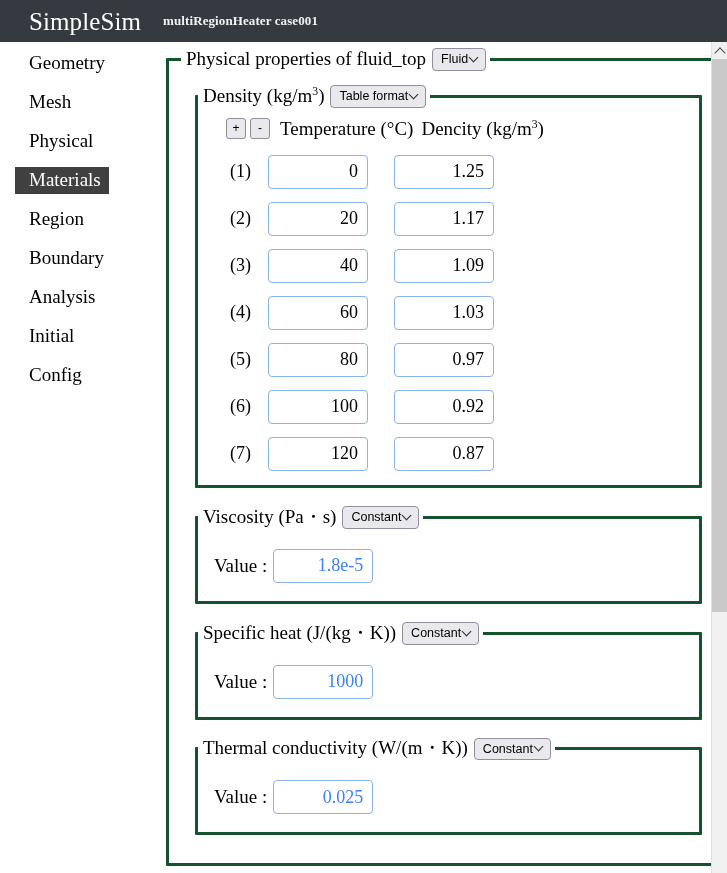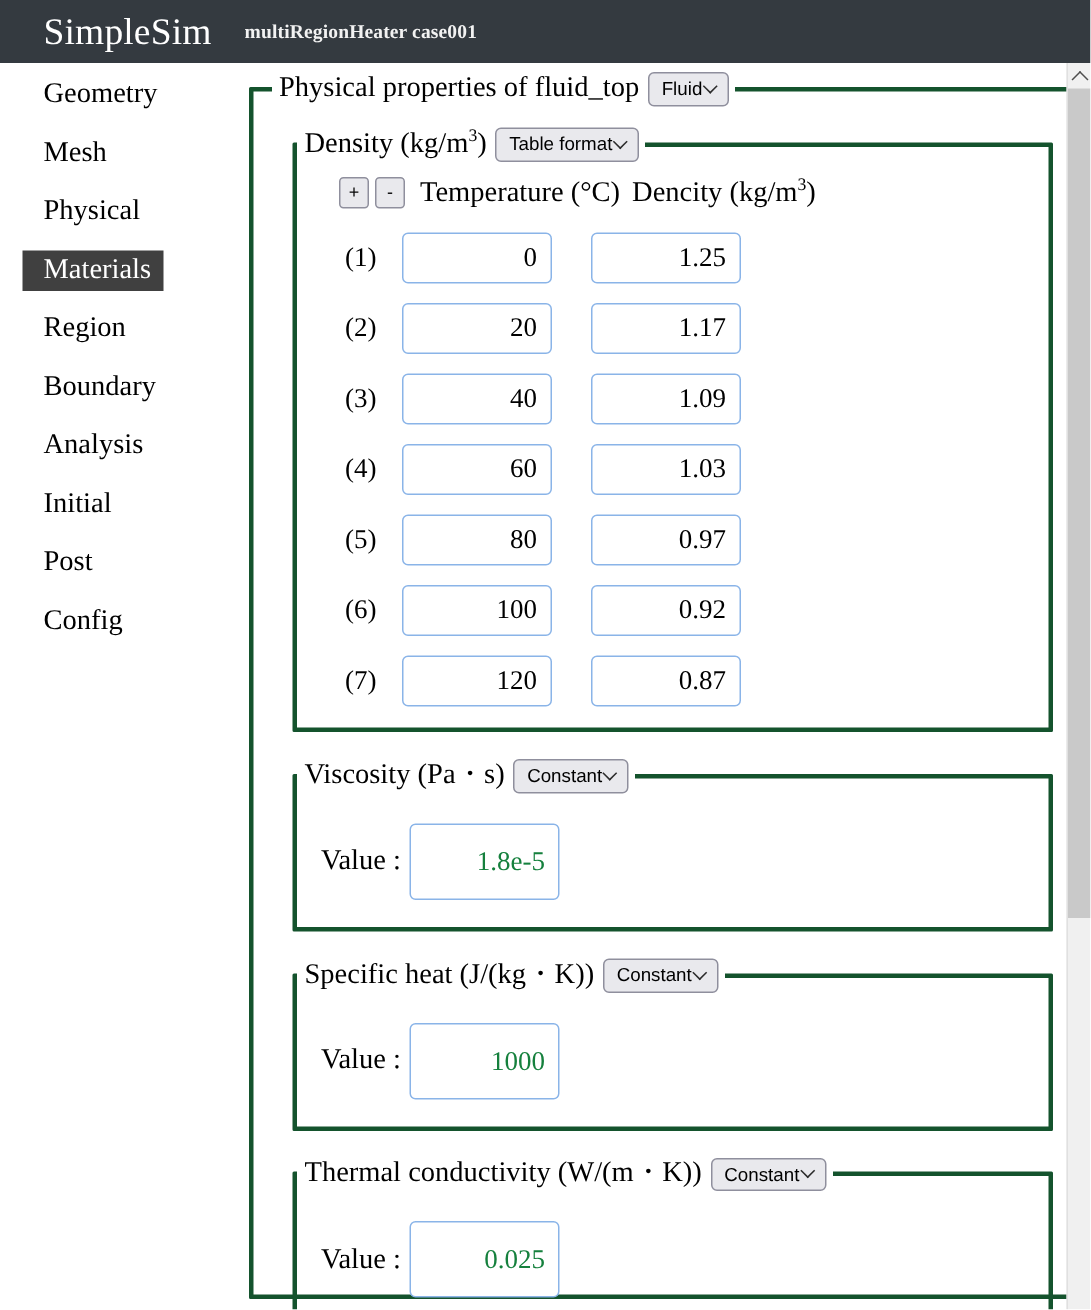--- a/index.html
+++ b/index.html
@@ -187,30 +187,30 @@
   }
   .value-row {
     display: flex;
     align-items: center;
     padding: 14px 0 4px 16px;
     gap: 2px;
   }
   .value-label { font-size: 19px; }
   .value-input {
     width: 100px;
-    height: 51px;
+    height: 34px;
     border: 1px solid #8ab4e8;
     border-radius: 4px;
     background: #ffffff;
     font-family: "Liberation Serif", "DejaVu Serif", serif;
     font-size: 18px;
     text-align: right;
     padding: 0 9px 0 6px;
     margin-left: 4px;
-    color: #15803d;
+    color: #3b82f6;
     outline: none;
   }
 
   sup { font-size: 0.62em; vertical-align: super; line-height: 0; }
 
   
   .scrollbar {
     position: absolute;
     top: 0; right: 0;
     width: 16px;
@@ -254,21 +254,20 @@
 
   <div class="sidebar">
     <div class="sidebar-row"><span class="sidebar-item">Geometry</span></div>
     <div class="sidebar-row"><span class="sidebar-item">Mesh</span></div>
     <div class="sidebar-row"><span class="sidebar-item">Physical</span></div>
     <div class="sidebar-row"><span class="sidebar-item selected">Materials</span></div>
     <div class="sidebar-row"><span class="sidebar-item">Region</span></div>
     <div class="sidebar-row"><span class="sidebar-item">Boundary</span></div>
     <div class="sidebar-row"><span class="sidebar-item">Analysis</span></div>
     <div class="sidebar-row"><span class="sidebar-item">Initial</span></div>
-    <div class="sidebar-row"><span class="sidebar-item">Post</span></div>
     <div class="sidebar-row"><span class="sidebar-item">Config</span></div>
   </div>
 
   <div class="content">
 
     <fieldset class="outer-panel">
       <legend>
         <span class="legend-text">Physical properties of fluid_top</span>
         <span class="dropdown">
           <span>Fluid</span>

